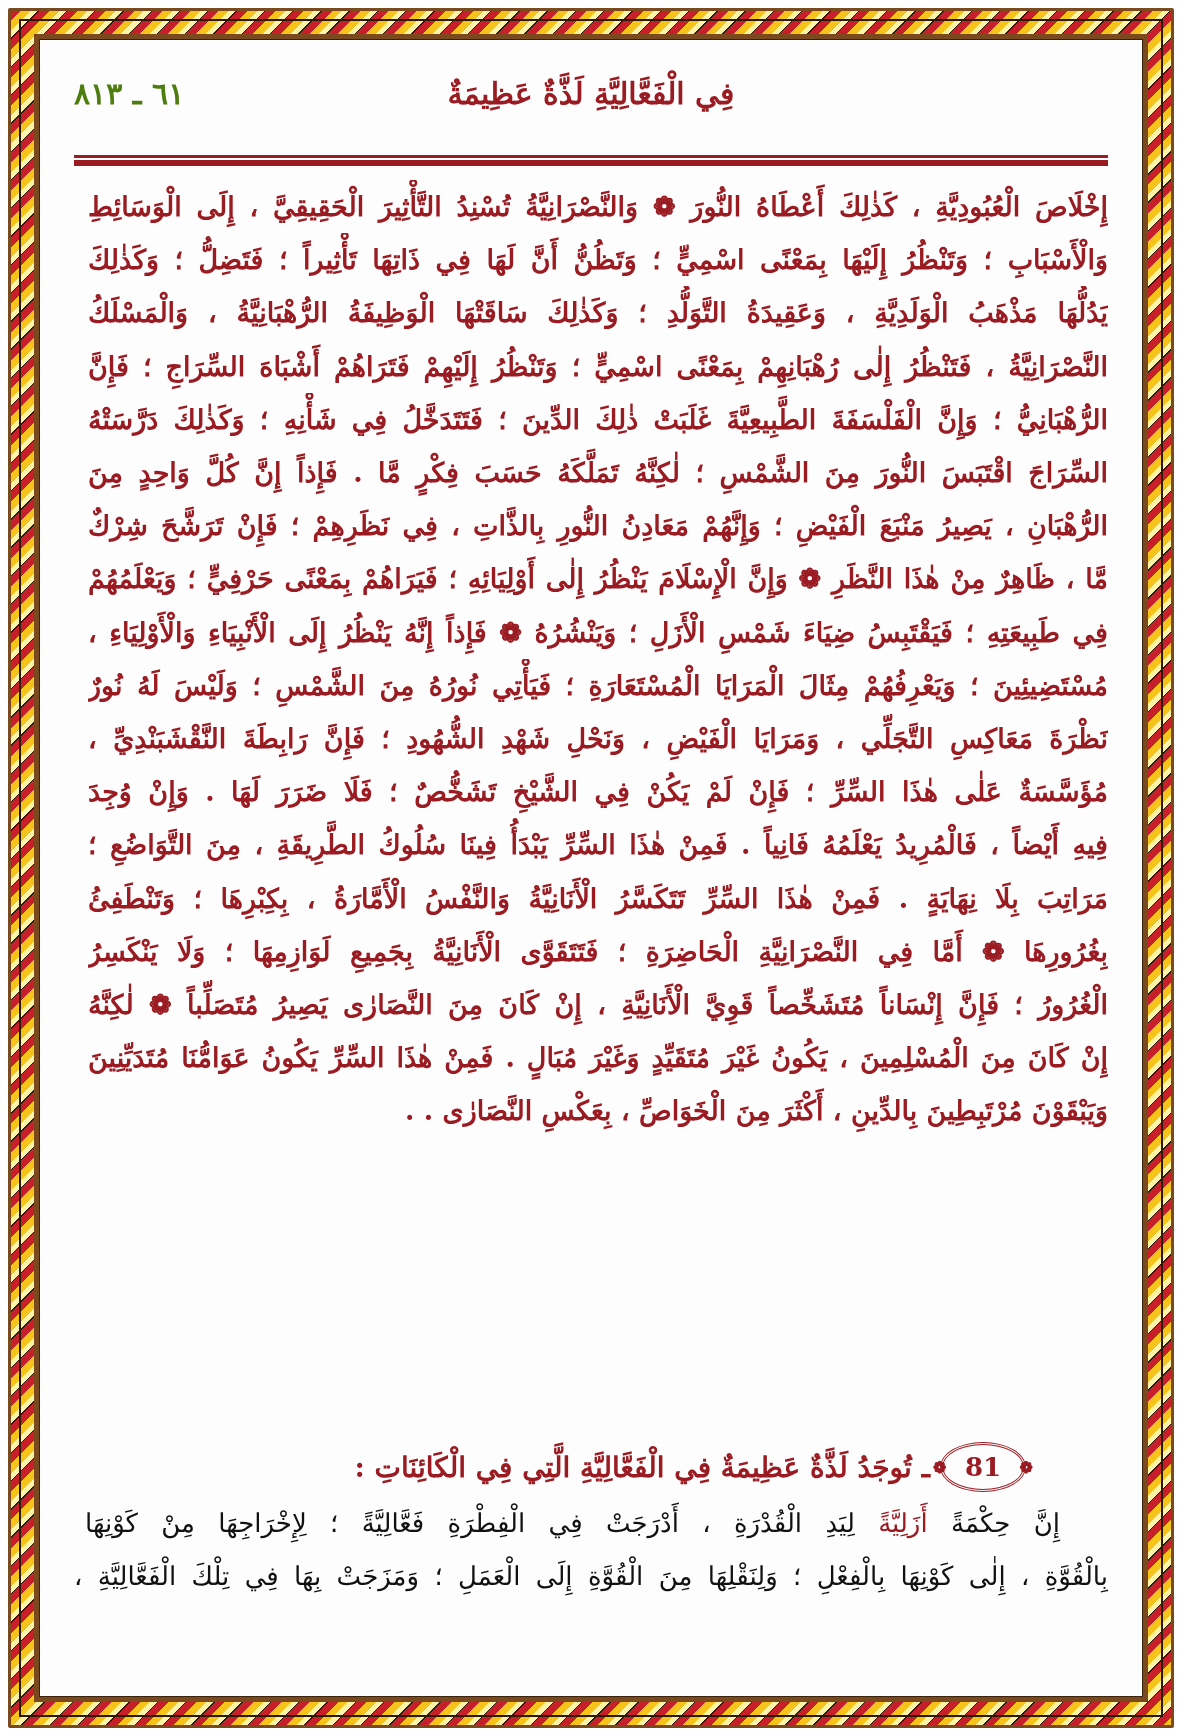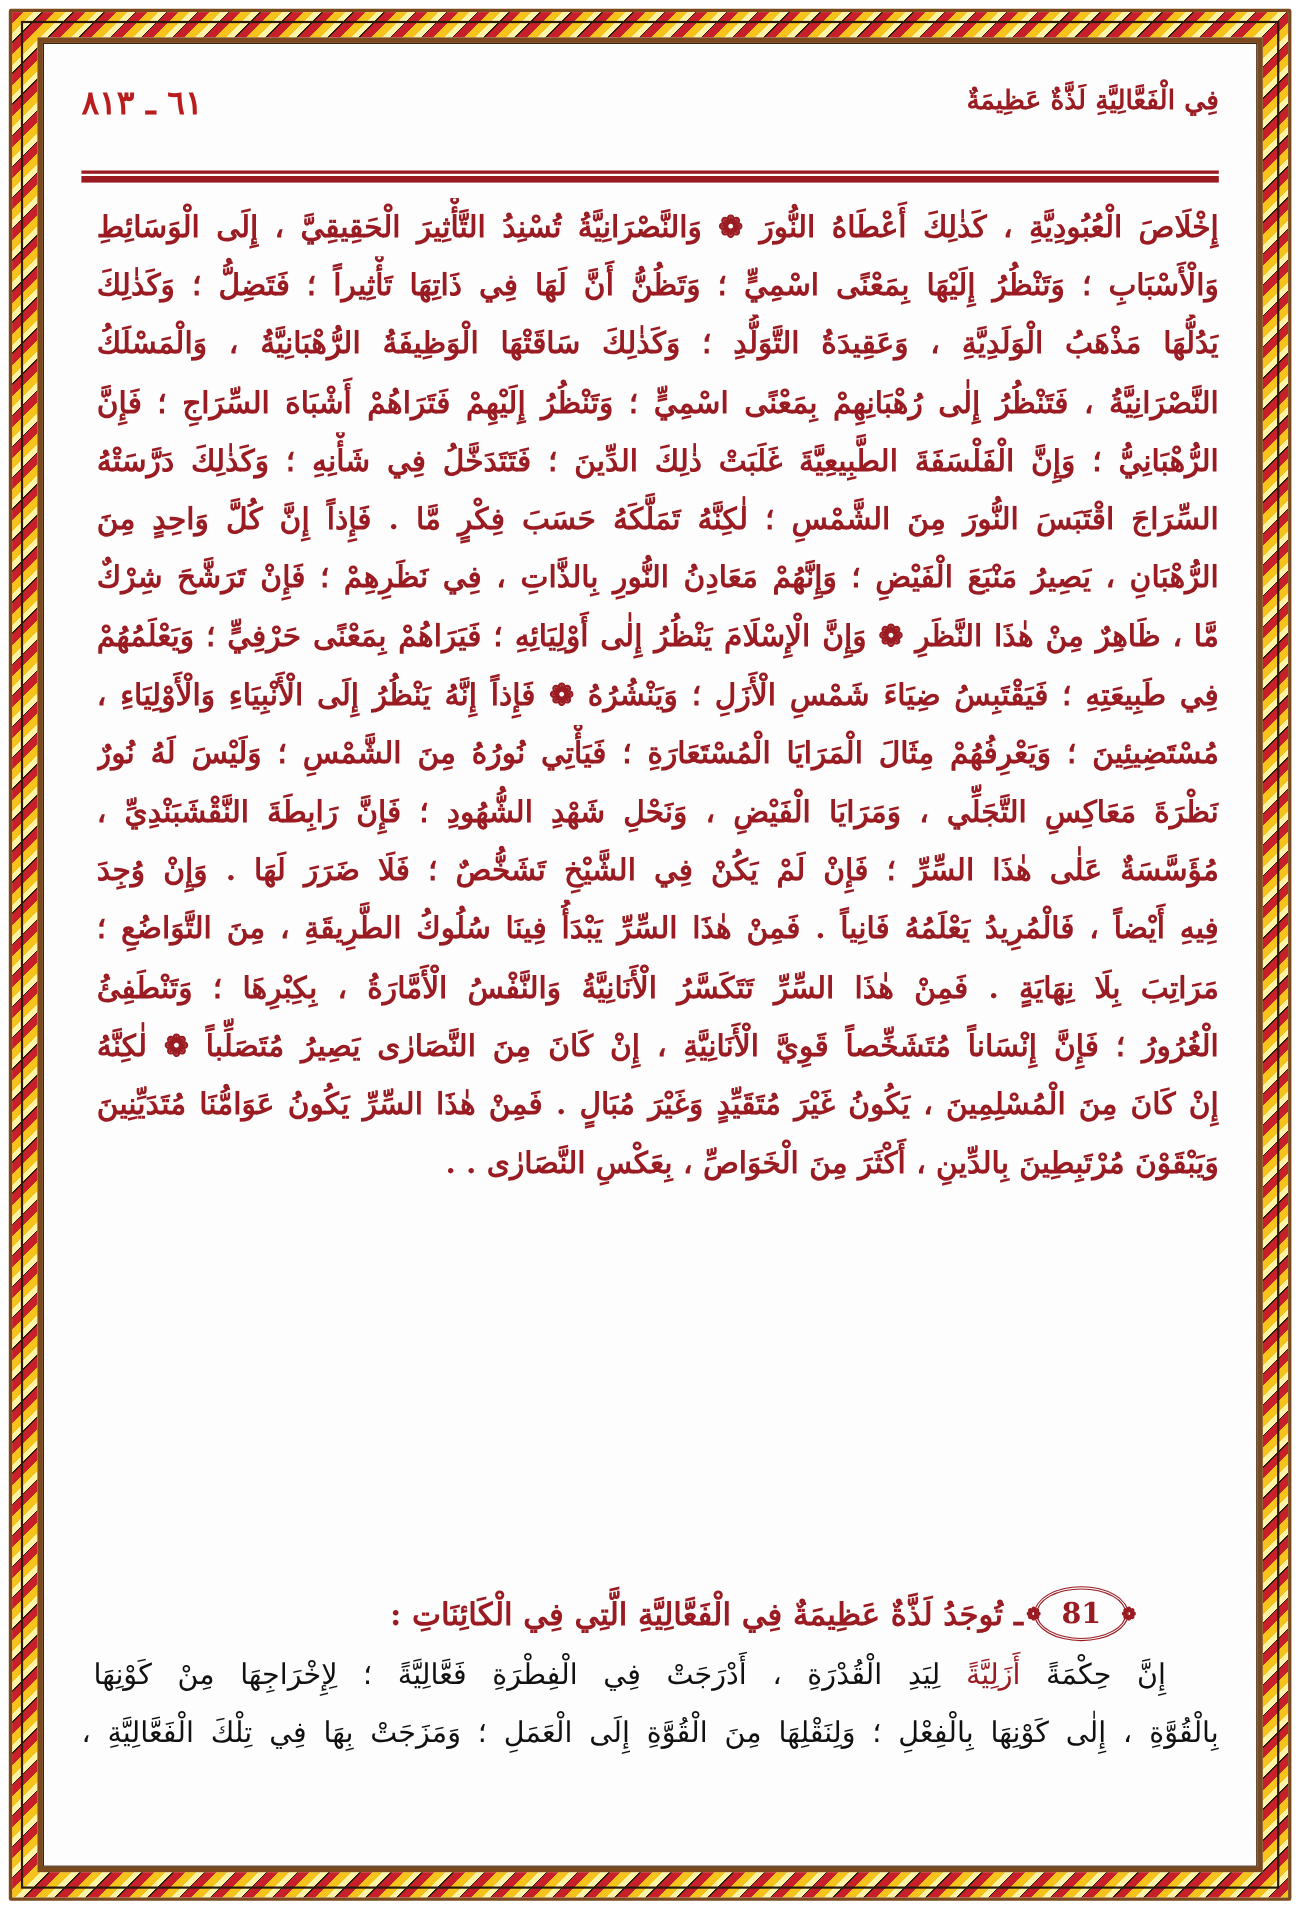--- a/index.html
+++ b/index.html
@@ -25,26 +25,26 @@
 
   .page {
     position: absolute; left: 60px; top: 60px; width: 1062px; height: 1616px;
     direction: rtl;
   }
 
   .running-header {
     position: absolute; left: 14px; right: 14px; top: 14px; height: 64px;
   }
   .header-title {
-    position: absolute; right: 0; left: 0; top: 2px; 
-    font-family: "DejaVu Serif", serif; font-weight: bold; font-size: 24px; color: #9a1c22;
+    position: absolute; right: 0; left: 0; top: 2px; text-align: center;
+    font-family: "DejaVu Serif", serif; font-weight: bold; font-size: 30px; color: #9a1c22;
   }
   .header-page-ref {
     position: absolute; left: 0; top: 2px; direction: rtl;
-    font-family: "DejaVu Serif", serif; font-weight: bold; font-size: 30px; color: #b91c1c;
+    font-family: "DejaVu Serif", serif; font-weight: bold; font-size: 30px; color: #4d7c0f;
   }
   .header-rule {
     position: absolute; left: 14px; right: 14px; top: 95px; height: 11px;
     border-top: 3px solid #9a1c22; border-bottom: 6px solid #9a1c22; box-sizing: border-box;
   }
 
   .body-text {
     position: absolute; left: 14px; right: 14px; top: 120px;
     font-family: "DejaVu Serif", serif; font-weight: bold; font-size: 27px; line-height: 53.2px;
     color: #9a1c22; text-align: justify; text-align-last: right;
@@ -100,20 +100,21 @@
     <span class="line">الرُّهْبَانِيُّ ؛ وَإِنَّ الْفَلْسَفَةَ الطَّبِيعِيَّةَ غَلَبَتْ ذٰلِكَ الدِّينَ ؛ فَتَتَدَخَّلُ فِي شَأْنِهِ ؛ وَكَذٰلِكَ دَرَّسَتْهُ</span>
     <span class="line">السِّرَاجَ اقْتَبَسَ النُّورَ مِنَ الشَّمْسِ ؛ لٰكِنَّهُ تَمَلَّكَهُ حَسَبَ فِكْرٍ مَّا . فَإِذاً إِنَّ كُلَّ وَاحِدٍ مِنَ</span>
     <span class="line">الرُّهْبَانِ ، يَصِيرُ مَنْبَعَ الْفَيْضِ ؛ وَإِنَّهُمْ مَعَادِنُ النُّورِ بِالذَّاتِ ، فِي نَظَرِهِمْ ؛ فَإِنْ تَرَشَّحَ شِرْكٌ</span>
     <span class="line">مَّا ، ظَاهِرٌ مِنْ هٰذَا النَّظَرِ ❁ وَإِنَّ الْإِسْلَامَ يَنْظُرُ إِلٰى أَوْلِيَائِهِ ؛ فَيَرَاهُمْ بِمَعْنًى حَرْفِيٍّ ؛ وَيَعْلَمُهُمْ</span>
     <span class="line">فِي طَبِيعَتِهِ ؛ فَيَقْتَبِسُ ضِيَاءَ شَمْسِ الْأَزَلِ ؛ وَيَنْشُرُهُ ❁ فَإِذاً إِنَّهُ يَنْظُرُ إِلَى الْأَنْبِيَاءِ وَالْأَوْلِيَاءِ ،</span>
     <span class="line">مُسْتَضِيئِينَ ؛ وَيَعْرِفُهُمْ مِثَالَ الْمَرَايَا الْمُسْتَعَارَةِ ؛ فَيَأْتِي نُورُهُ مِنَ الشَّمْسِ ؛ وَلَيْسَ لَهُ نُورٌ</span>
     <span class="line">نَظْرَةَ مَعَاكِسِ التَّجَلِّي ، وَمَرَايَا الْفَيْضِ ، وَنَحْلِ شَهْدِ الشُّهُودِ ؛ فَإِنَّ رَابِطَةَ النَّقْشَبَنْدِيِّ ،</span>
     <span class="line">مُؤَسَّسَةٌ عَلٰى هٰذَا السِّرِّ ؛ فَإِنْ لَمْ يَكُنْ فِي الشَّيْخِ تَشَخُّصٌ ؛ فَلَا ضَرَرَ لَهَا . وَإِنْ وُجِدَ</span>
     <span class="line">فِيهِ أَيْضاً ، فَالْمُرِيدُ يَعْلَمُهُ فَانِياً . فَمِنْ هٰذَا السِّرِّ يَبْدَأُ فِينَا سُلُوكُ الطَّرِيقَةِ ، مِنَ التَّوَاضُعِ ؛</span>
     <span class="line">مَرَاتِبَ بِلَا نِهَايَةٍ . فَمِنْ هٰذَا السِّرِّ تَتَكَسَّرُ الْأَنَانِيَّةُ وَالنَّفْسُ الْأَمَّارَةُ ، بِكِبْرِهَا ؛ وَتَنْطَفِئُ</span>
+    <span class="line">بِغُرُورِهَا ❁ أَمَّا فِي النَّصْرَانِيَّةِ الْحَاضِرَةِ ؛ فَتَتَقَوَّى الْأَنَانِيَّةُ بِجَمِيعِ لَوَازِمِهَا ؛ وَلَا يَنْكَسِرُ</span>
     <span class="line">الْغُرُورُ ؛ فَإِنَّ إِنْسَاناً مُتَشَخِّصاً قَوِيَّ الْأَنَانِيَّةِ ، إِنْ كَانَ مِنَ النَّصَارٰى يَصِيرُ مُتَصَلِّباً ❁ لٰكِنَّهُ</span>
     <span class="line">إِنْ كَانَ مِنَ الْمُسْلِمِينَ ، يَكُونُ غَيْرَ مُتَقَيِّدٍ وَغَيْرَ مُبَالٍ . فَمِنْ هٰذَا السِّرِّ يَكُونُ عَوَامُّنَا مُتَدَيِّنِينَ</span>
     <span class="line last">وَيَبْقَوْنَ مُرْتَبِطِينَ بِالدِّينِ ، أَكْثَرَ مِنَ الْخَوَاصِّ ، بِعَكْسِ النَّصَارٰى . .</span>
   </div>
 
   <div class="section-heading">
     <span class="number-badge">
       <span>81</span>
     </span>
     <span>ـ</span>

